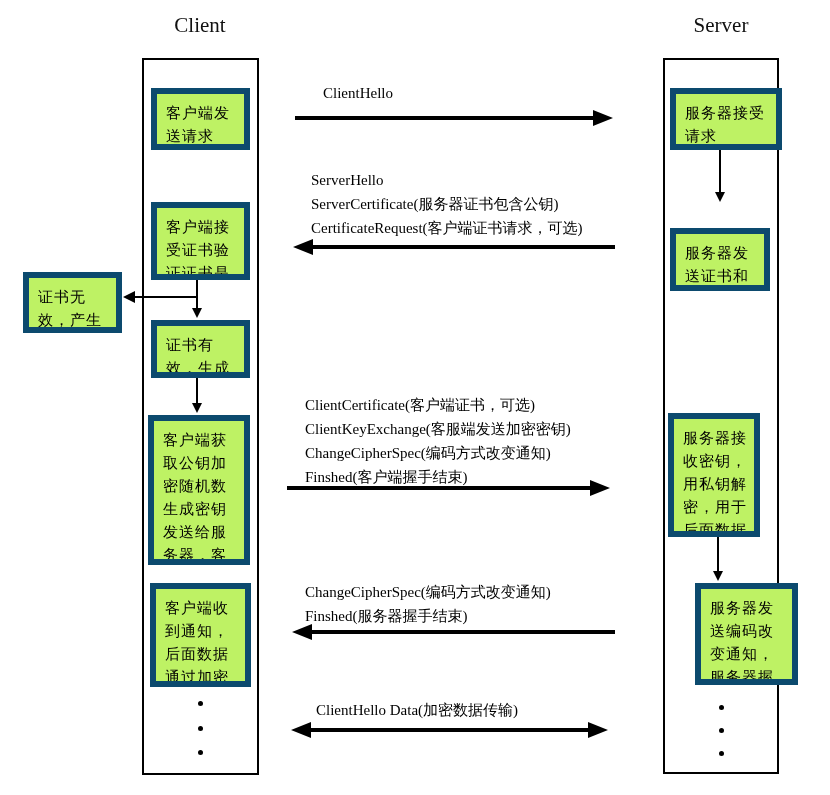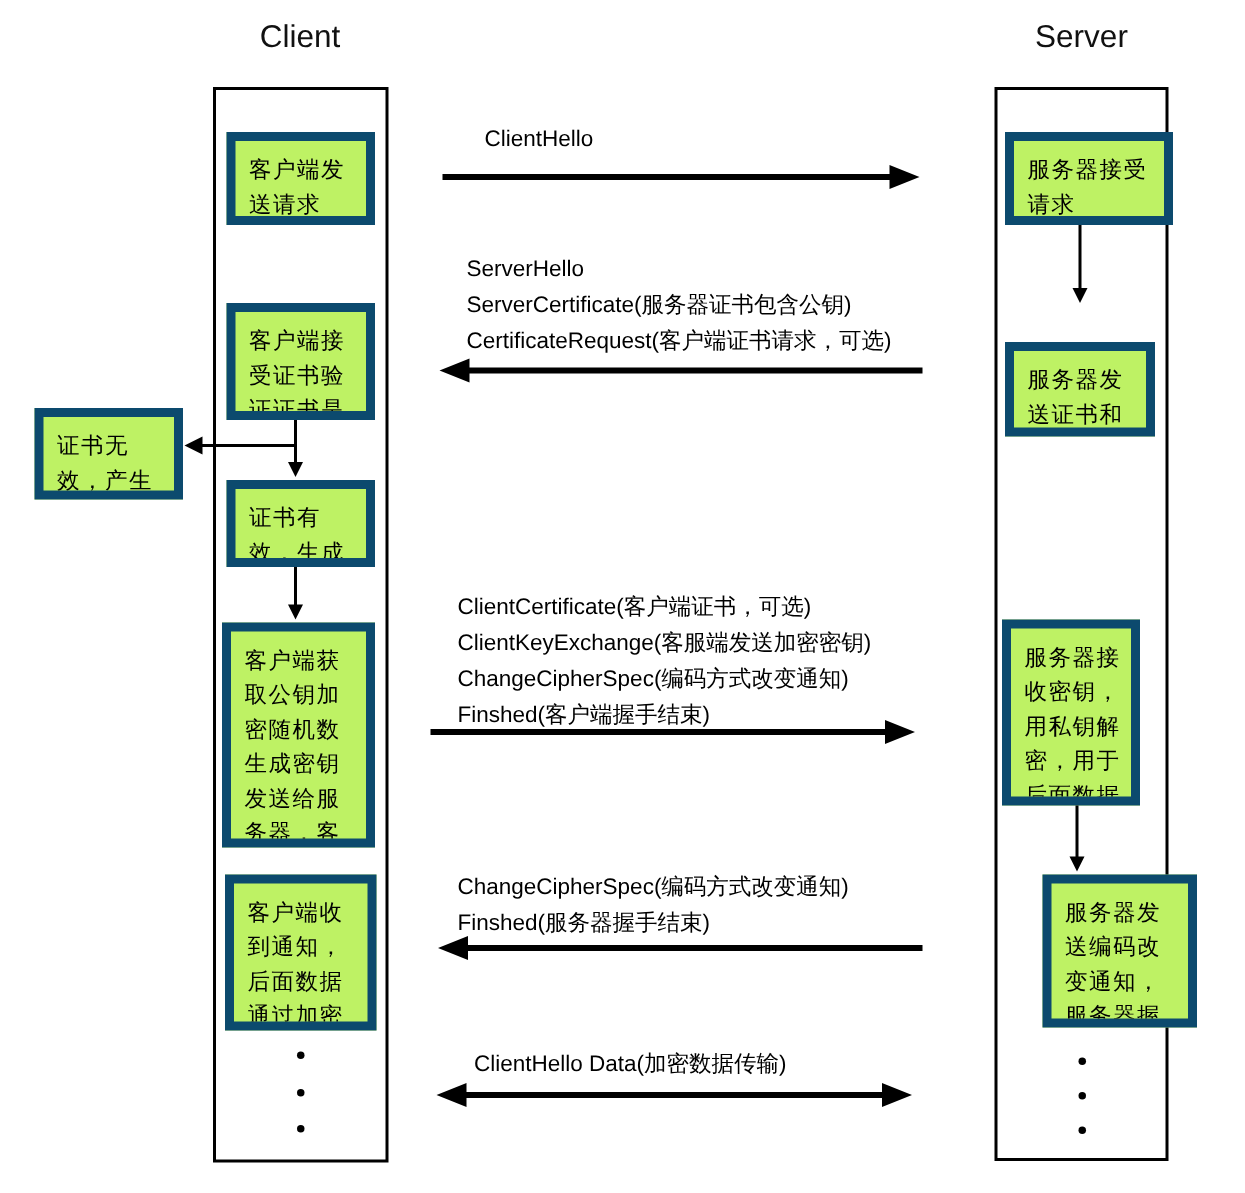--- a/index.html
+++ b/index.html
@@ -1,18 +1,18 @@
 <!DOCTYPE html>
 <html><head>
 <meta charset="utf-8">
 <style>
   * { margin:0; padding:0; box-sizing:border-box; }
   html,body { background:#ffffff; }
   body { font-family:"Liberation Sans","DejaVu Sans",sans-serif; color:#000; }
-  .stage { position:relative; width:830px; height:795px; background:#fff; overflow:hidden; }
+  .stage { position:relative; width:830px; height:795px; background:#fff; overflow:hidden;font-family:Liberation Serif, serif; }
 
   .col-title { position:absolute; font-size:21px; text-align:center; width:120px; color:#111; }
 
   .lifeline { position:absolute; border:2px solid #000; background:#fff; }
 
   .step-box {
     position:absolute; border:6px solid #0c4a6e; background:#bef264;
     font-size:15px; line-height:23px; letter-spacing:1px;
     padding:8px 7px 4px 9px; overflow:hidden;
   }

